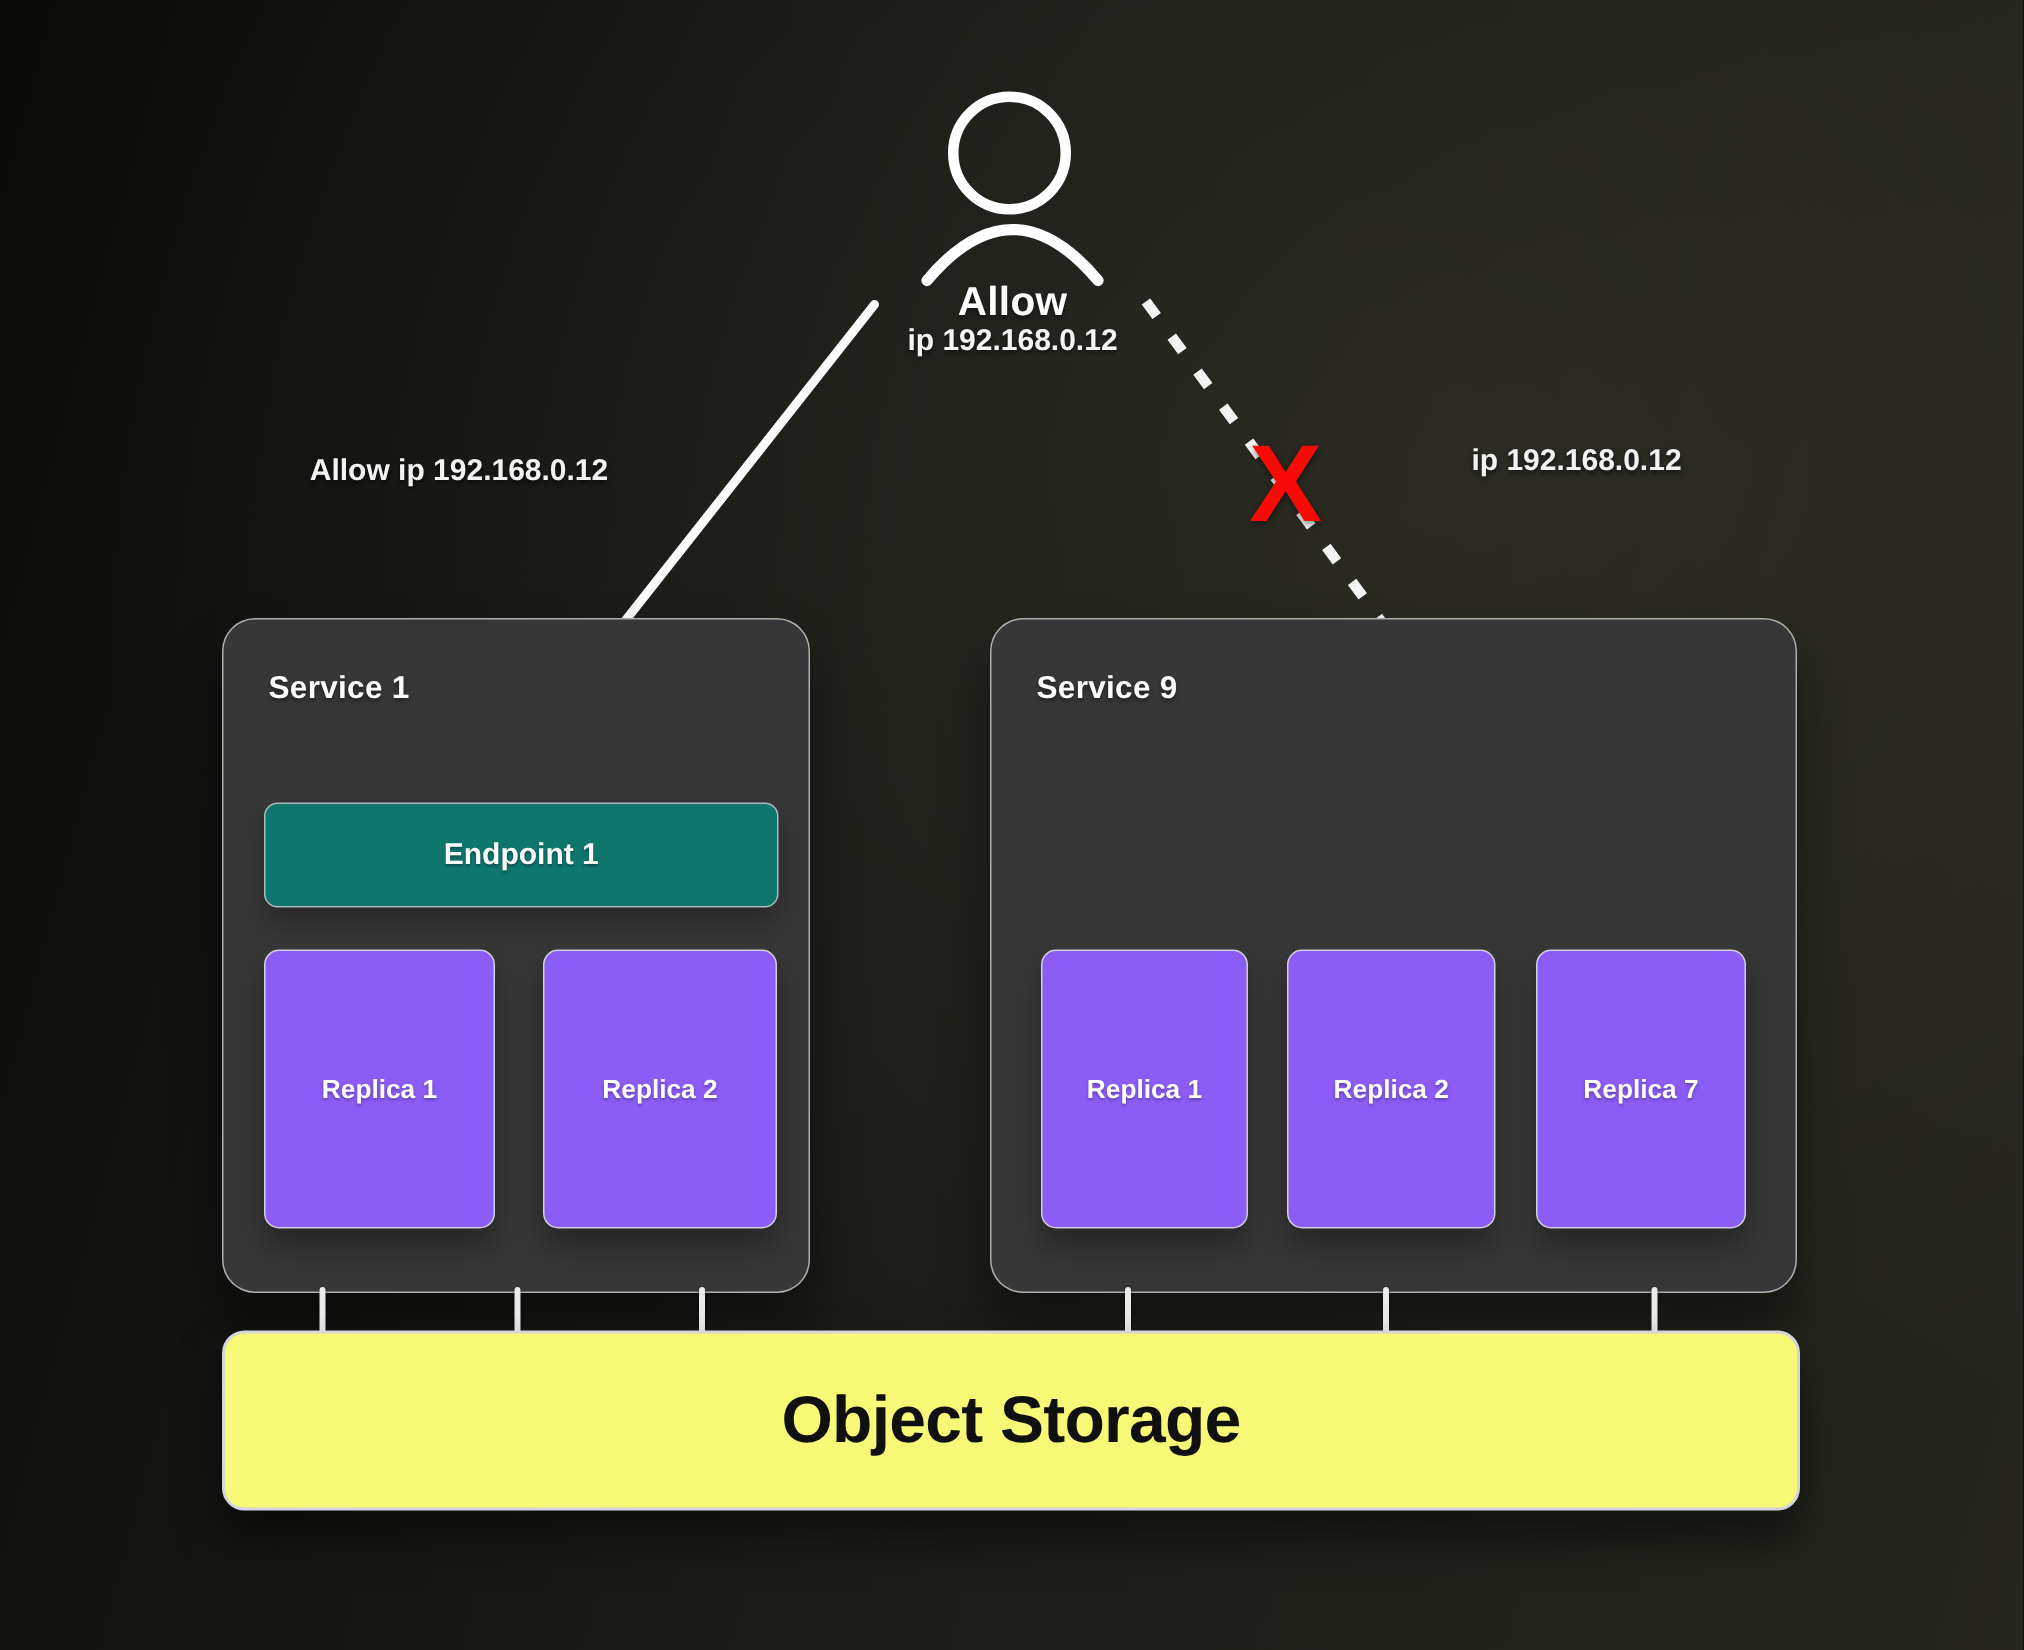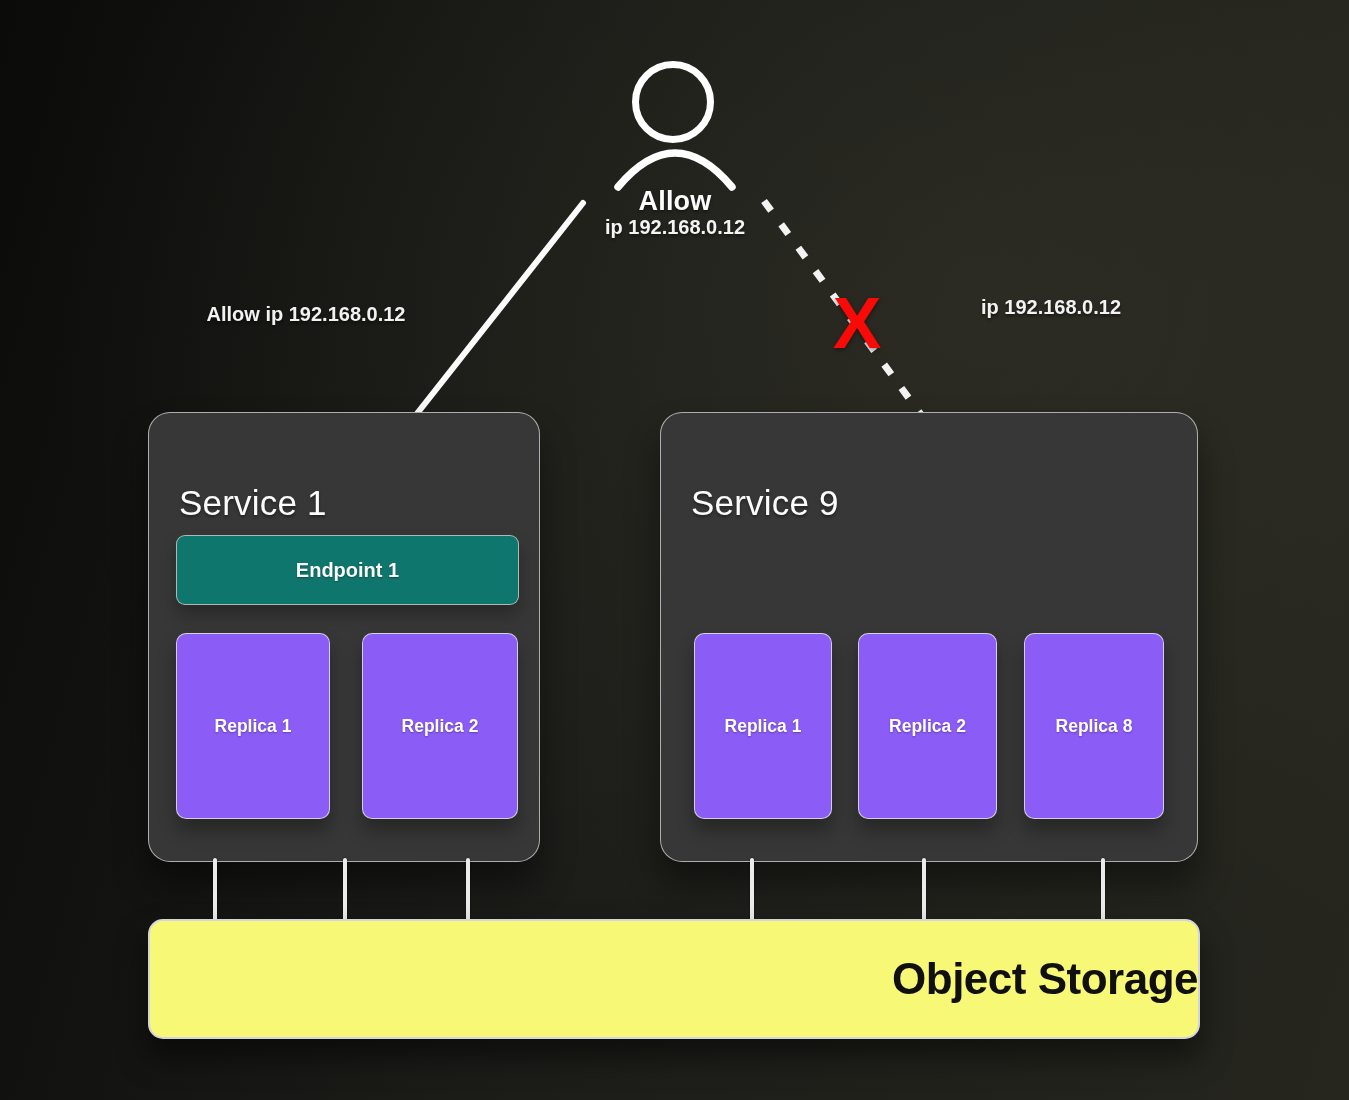--- a/index.html
+++ b/index.html
@@ -36,23 +36,22 @@
   }
 
   .service{
     background:#373737;border:1.5px solid rgba(195,195,195,.85);
     border-radius:22px;box-shadow:0 22px 34px rgba(0,0,0,.45);
   }
   #service-1{left:148px;top:412px;width:390px;height:448px;}
   #service-2{left:660px;top:412px;width:536px;height:448px;}
   .service-title{
     position:absolute;left:30px;top:34px;color:#fcfcfc;
-    font-size:35px;font-weight:400;letter-spacing:.2px;
+    font-size:21px;font-weight:700;letter-spacing:.2px;
     text-shadow:0 2px 3px rgba(0,0,0,.4);
-    margin-top:36px;
   }
   .endpoint{
     position:absolute;top:122px;height:68px;
     background:#0f766e;border:1.5px solid rgba(200,200,200,.85);border-radius:9px;
     display:flex;align-items:center;justify-content:center;
     color:#fafafa;font-size:20px;font-weight:600;
     box-shadow:0 10px 16px rgba(0,0,0,.25);
     text-shadow:0 1px 2px rgba(0,0,0,.35);
   }
   #service-1 .endpoint{left:27px;width:341px;}
@@ -69,23 +68,23 @@
   #service-1 .replica.r1{left:213px;width:154px;}
   #service-2 .replica.r0{left:33px;width:136px;}
   #service-2 .replica.r1{left:197px;width:137px;}
   #service-2 .replica.r2{left:363px;width:138px;}
 
   .connector{
     position:absolute;top:858px;height:66px;width:4px;
     background:#ebebeb;border-radius:2px;box-shadow:0 0 2px rgba(0,0,0,.5);
   }
   #storage{
-    left:148px;top:919px;width:1048px;height:116px;
+    left:148px;top:887px;width:1048px;height:116px;
     background:#f8f877;border:2px solid #d4d4dc;border-radius:15px;
-    display:flex;align-items:center;justify-content:flex-end;
+    display:flex;align-items:center;justify-content:center;
     box-shadow:0 18px 30px rgba(0,0,0,.5);
   }
   #storage .storage-label{
     color:#101010;font-size:44px;font-weight:800;letter-spacing:-.5px;
   }
 </style>
 </head>
 <body>
 
 <div id="canvas">
@@ -122,21 +121,21 @@
     <div class="service-title">Service 1</div>
     <div class="endpoint">Endpoint 1</div>
     <div class="replica r0">Replica 1</div>
     <div class="replica r1">Replica 2</div>
   </div>
 
   <div id="service-2" class="abs service">
     <div class="service-title">Service 9</div>
     <div class="replica r0">Replica 1</div>
     <div class="replica r1">Replica 2</div>
-    <div class="replica r2">Replica 8</div>
+    <div class="replica r2">Replica 7</div>
   </div>
 
   <div class="connector" style="left:213px;"></div>
   <div class="connector" style="left:343px;"></div>
   <div class="connector" style="left:466px;"></div>
   <div class="connector" style="left:750px;"></div>
   <div class="connector" style="left:922px;"></div>
   <div class="connector" style="left:1101px;"></div>
 
   <div id="storage" class="abs">

